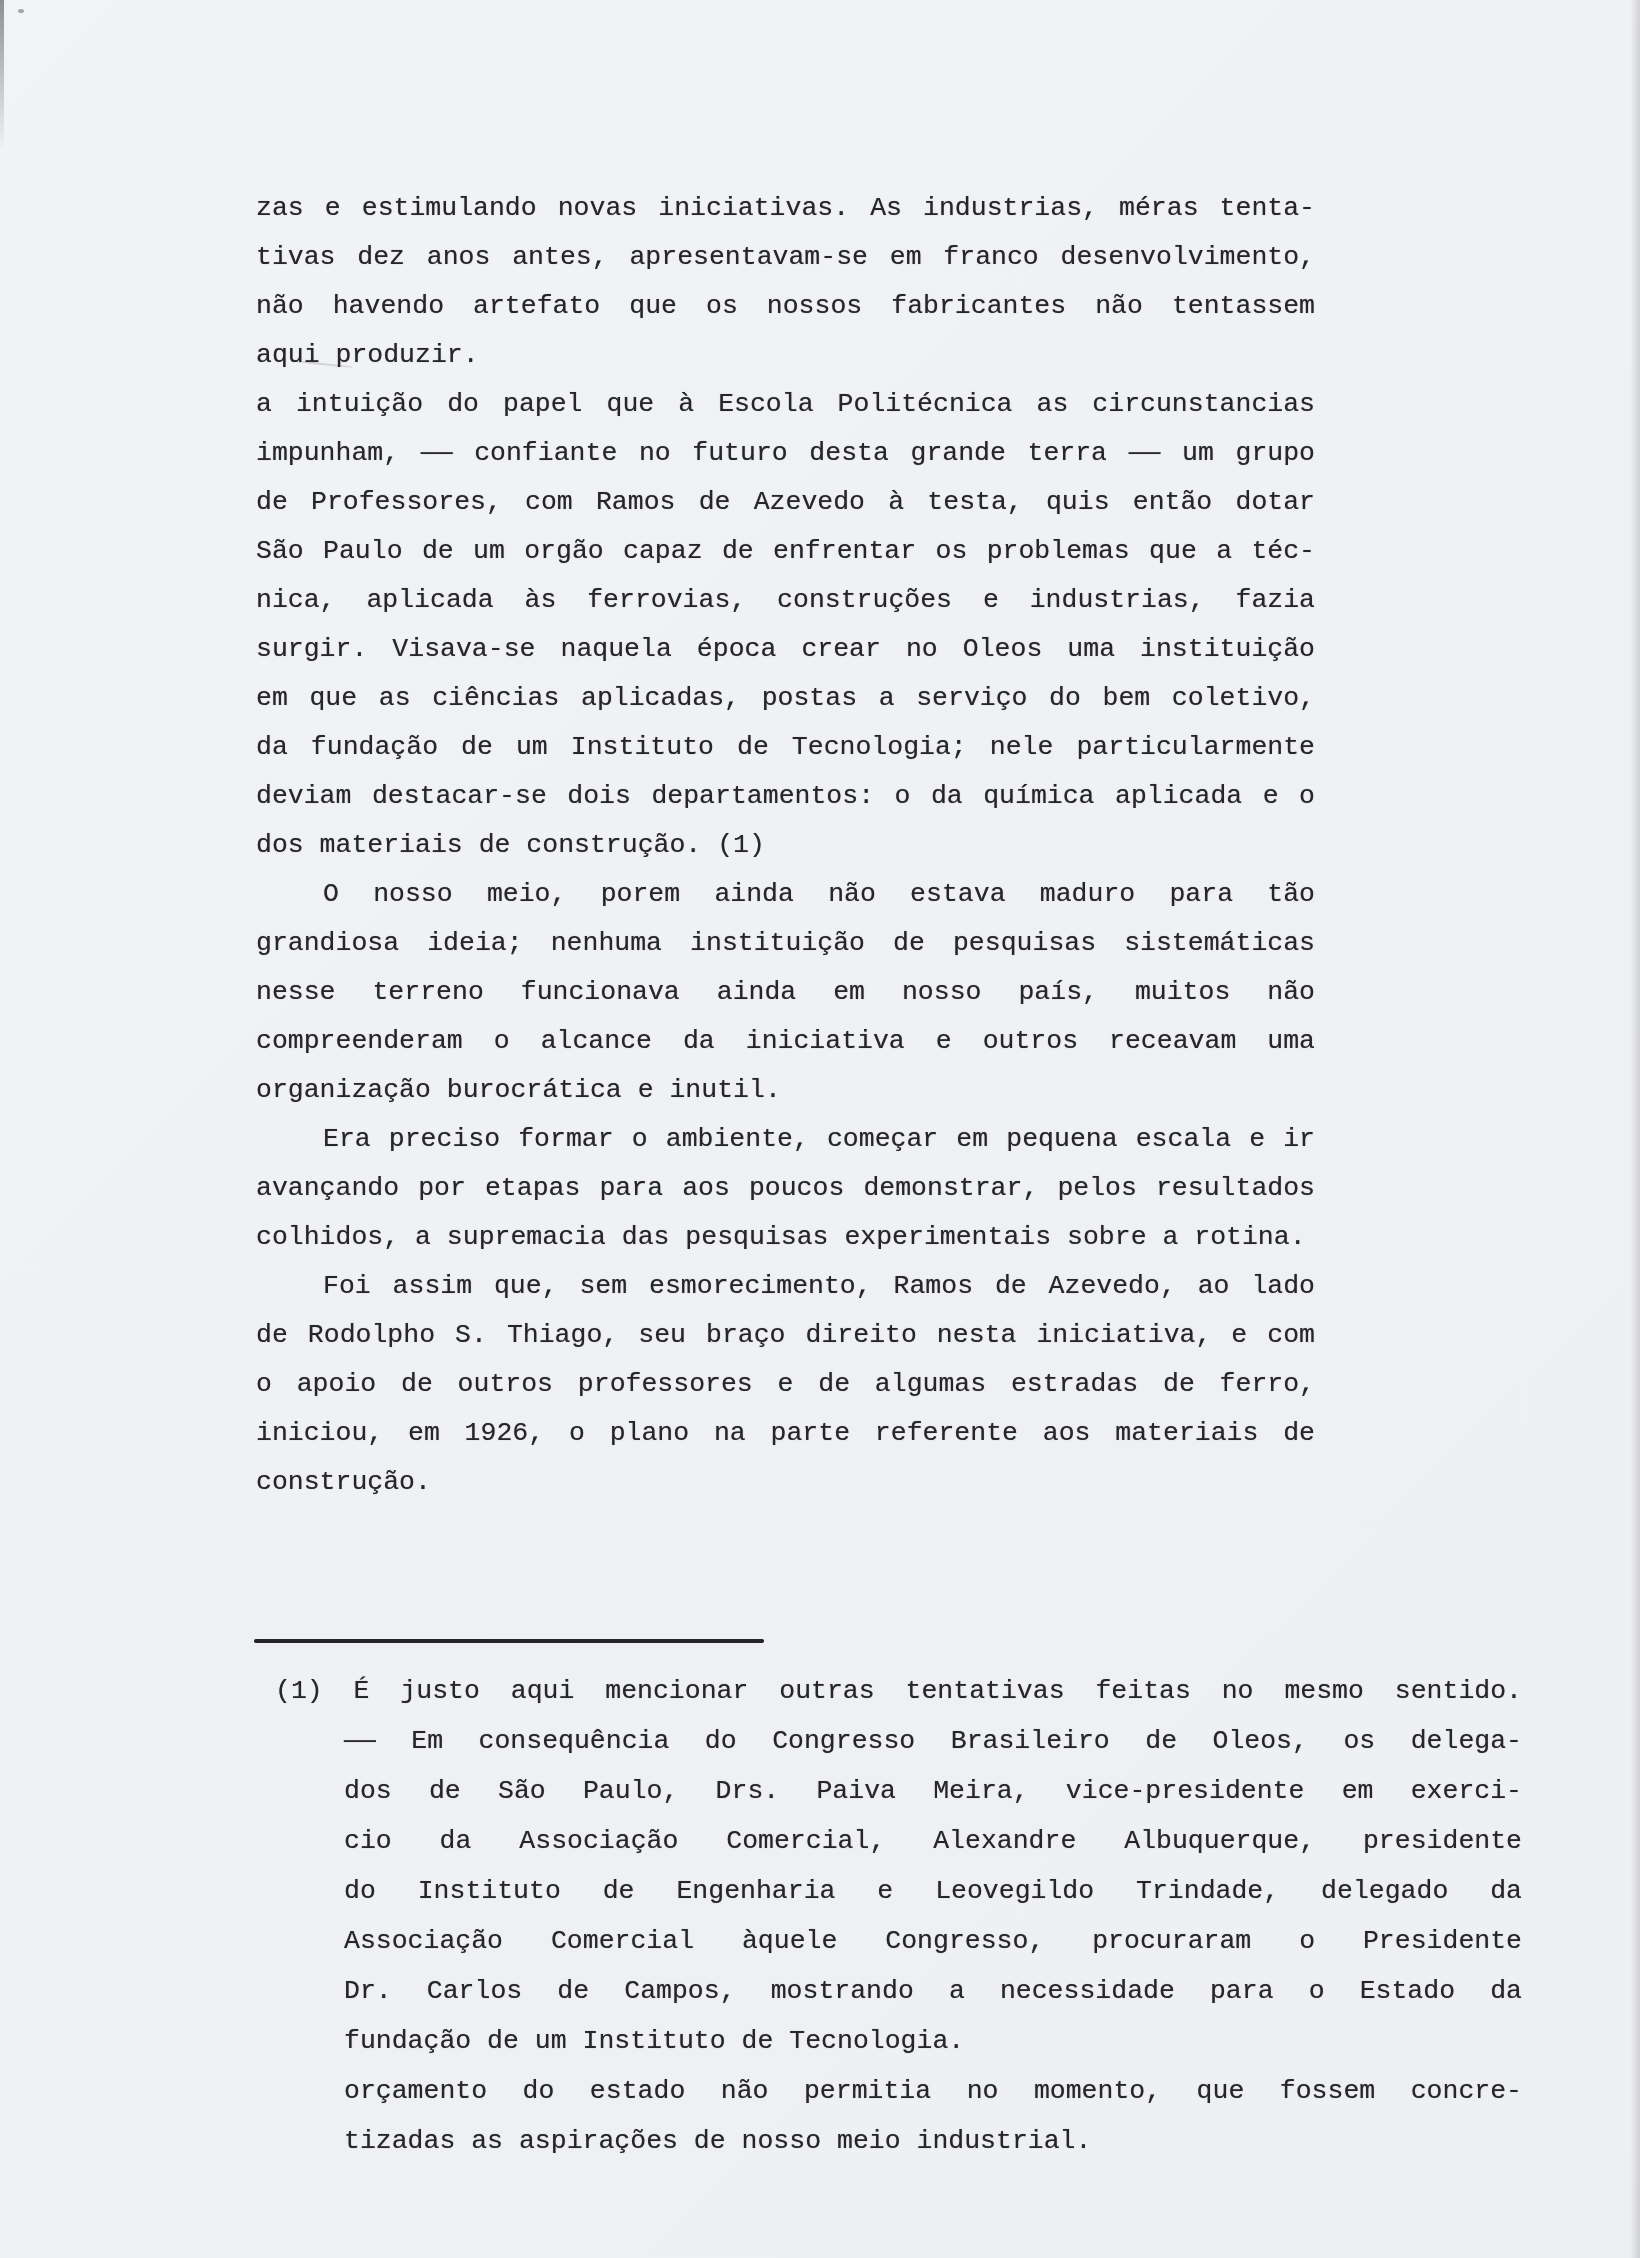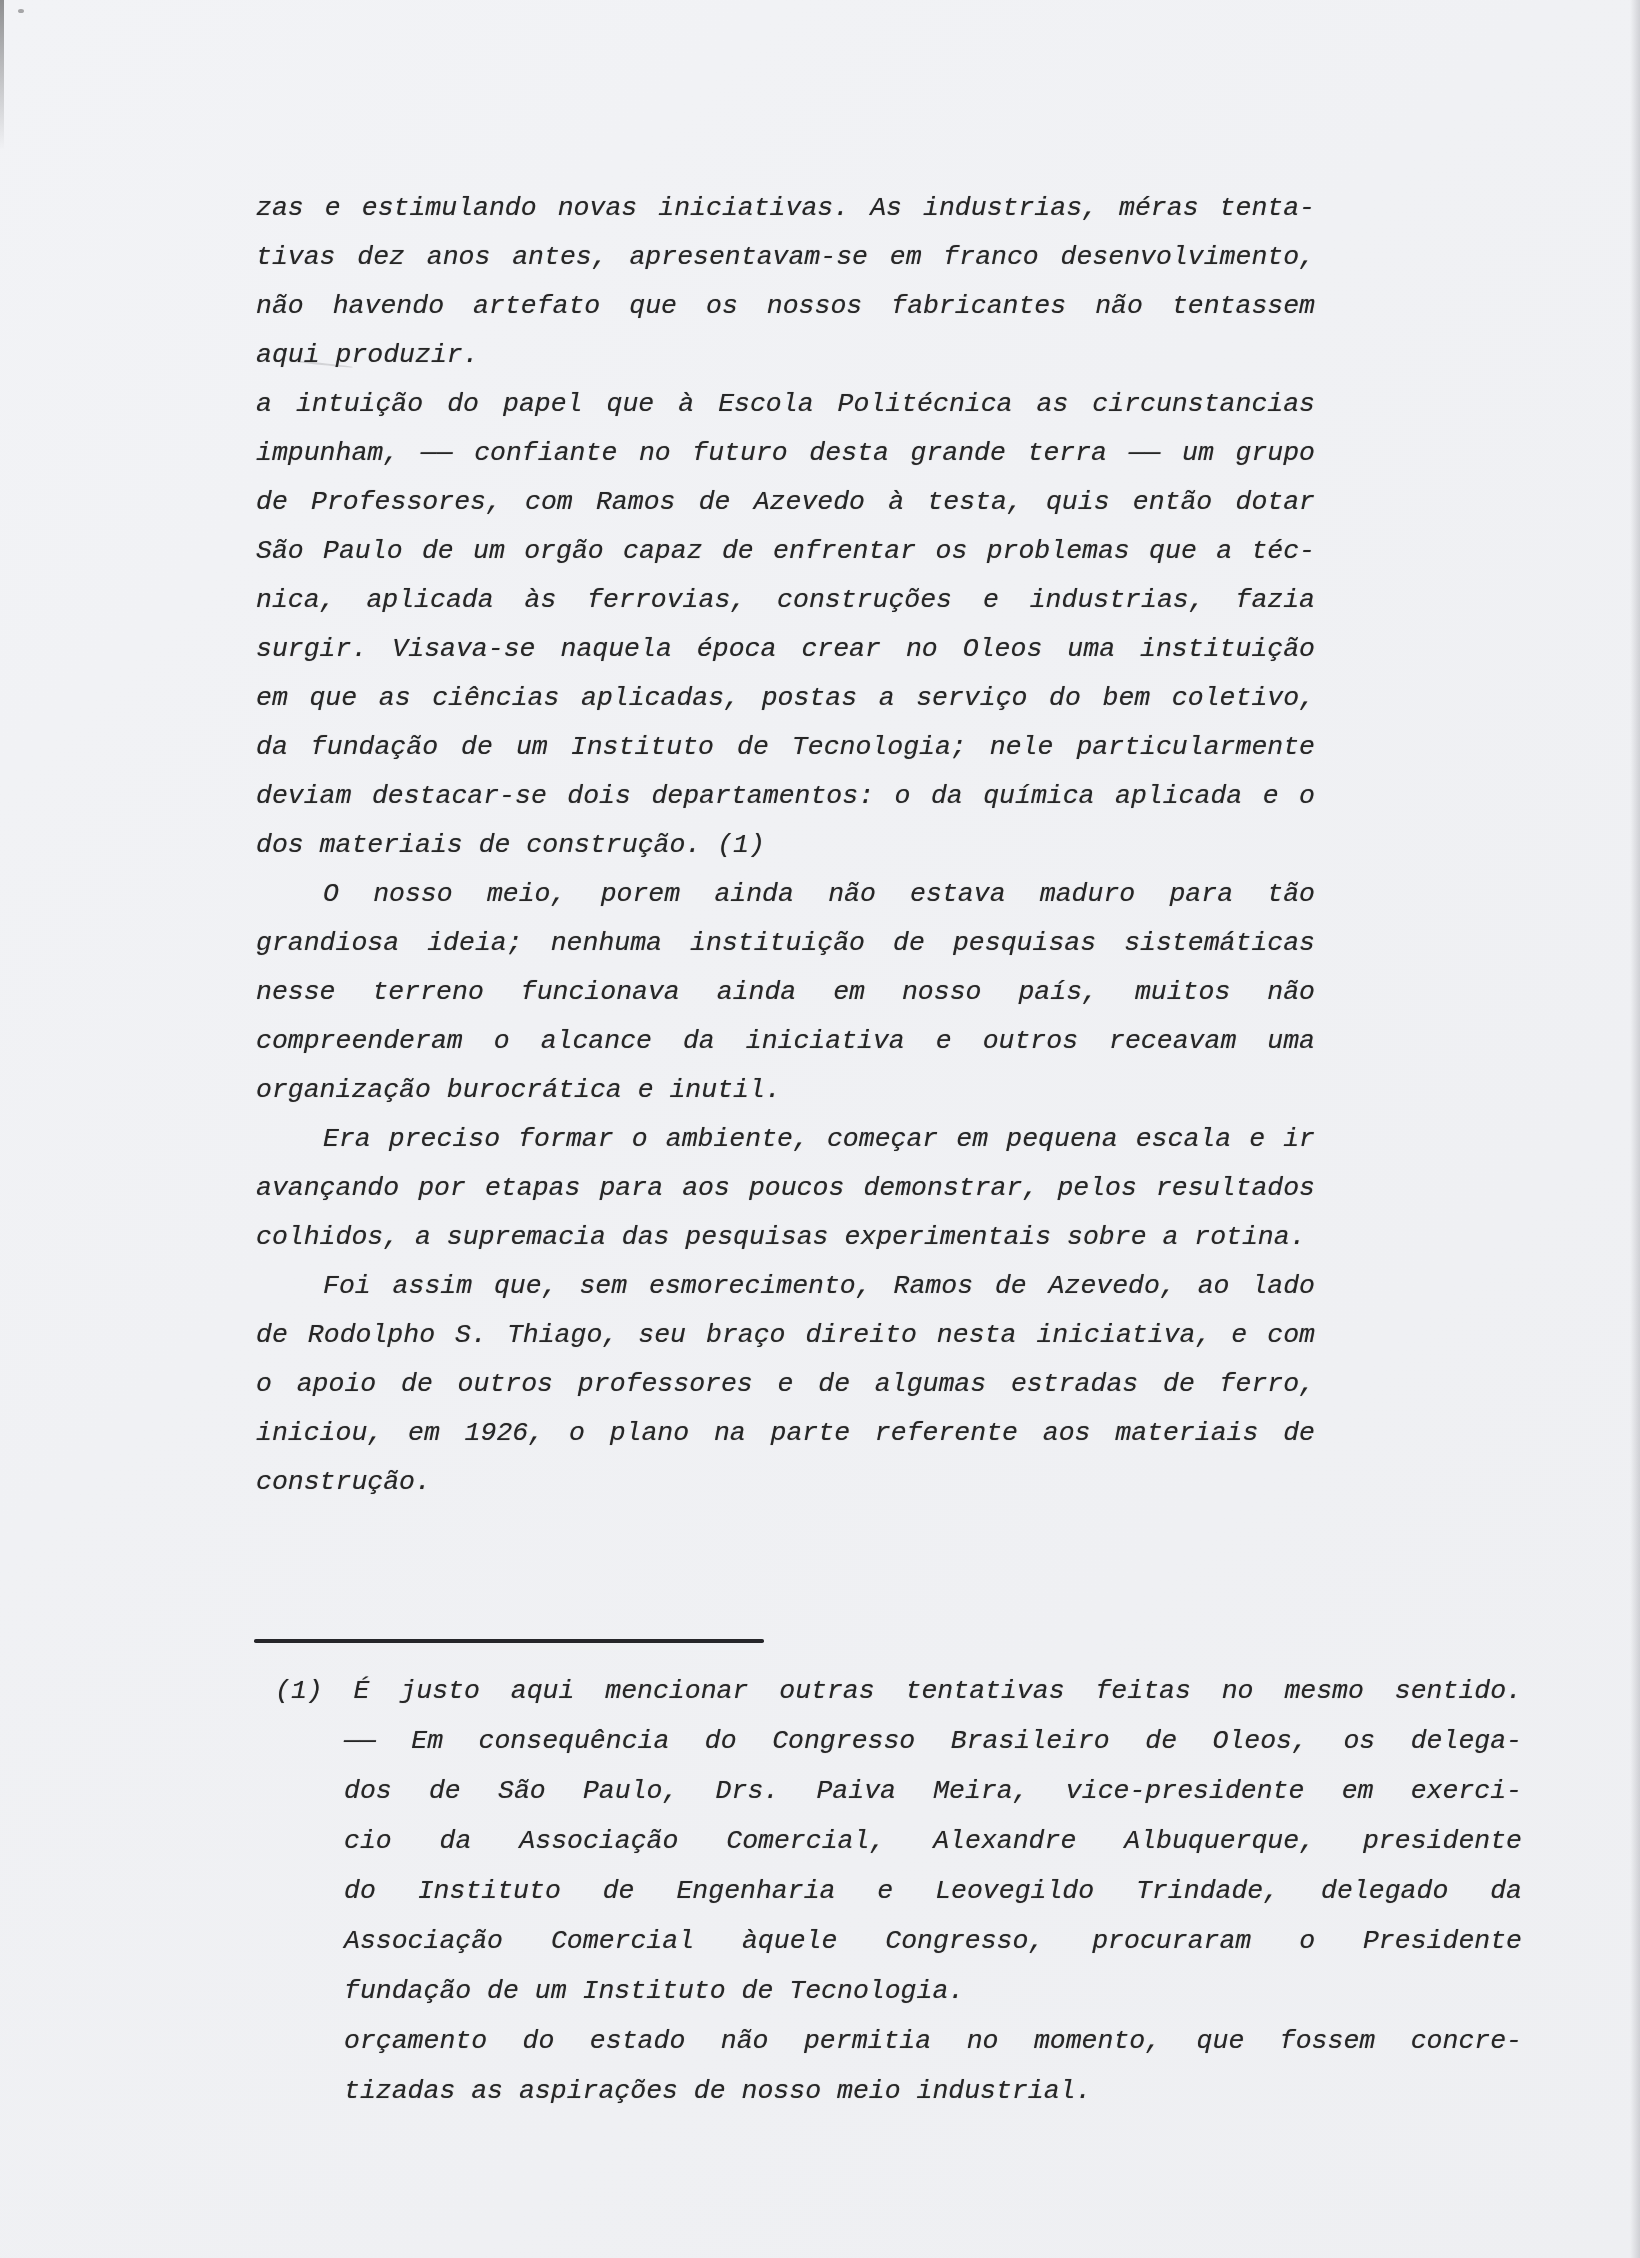--- a/index.html
+++ b/index.html
@@ -38,21 +38,21 @@
   }
   .main{
     left:256px;top:184px;width:1059px;
     line-height:49px;
   }
   .foot{
     left:275px;top:1666px;width:1247px;
     padding-left:69px;box-sizing:border-box;
     line-height:50px;
   }
-  .tline{white-space:normal;font-style:italic;}
+  .tline{white-space:normal;}
   .tline.just{
     text-align:justify;
     text-align-last:justify;
   }
   .rule{
     position:absolute;
     left:254px;top:1639px;width:510px;height:4.4px;
     background:#26262a;
     border-radius:1.8px;
   }
@@ -99,19 +99,20 @@
 
   <div class="rule"></div>
 
   <div class="tblock foot">
       <div class="tline just" style="text-indent: -69px;">(1) É justo aqui mencionar outras tentativas feitas no mesmo sentido.</div>
       <div class="tline just">—— Em consequência do Congresso Brasileiro de Oleos, os delega-</div>
       <div class="tline just">dos de São Paulo, Drs. Paiva Meira, vice-presidente em exerci-</div>
       <div class="tline just">cio da Associação Comercial, Alexandre Albuquerque, presidente</div>
       <div class="tline just">do Instituto de Engenharia e Leovegildo Trindade, delegado da</div>
       <div class="tline just">Associação Comercial àquele Congresso, procuraram o Presidente</div>
+      <div class="tline just">Dr. Carlos de Campos, mostrando a necessidade para o Estado da</div>
       <div class="tline">fundação de um Instituto de Tecnologia.</div>
       <div class="tline just">orçamento do estado não permitia no momento, que fossem concre-</div>
       <div class="tline">tizadas as aspirações de nosso meio industrial.</div>
     </div>
 
 </div>
 
 
 </body></html>

